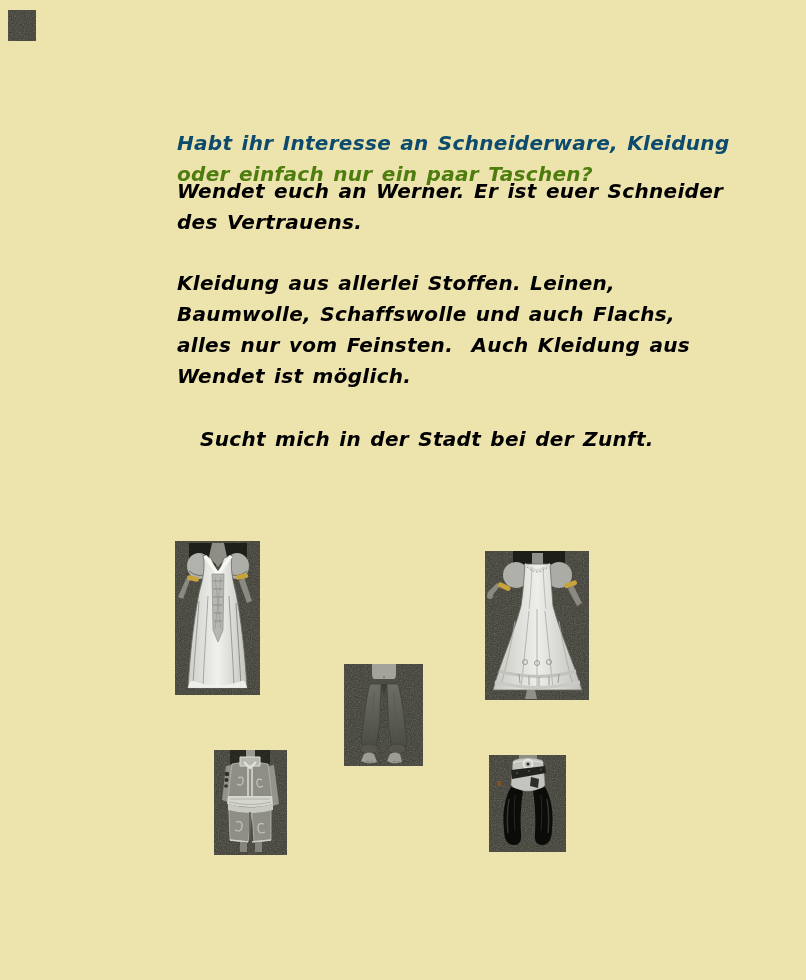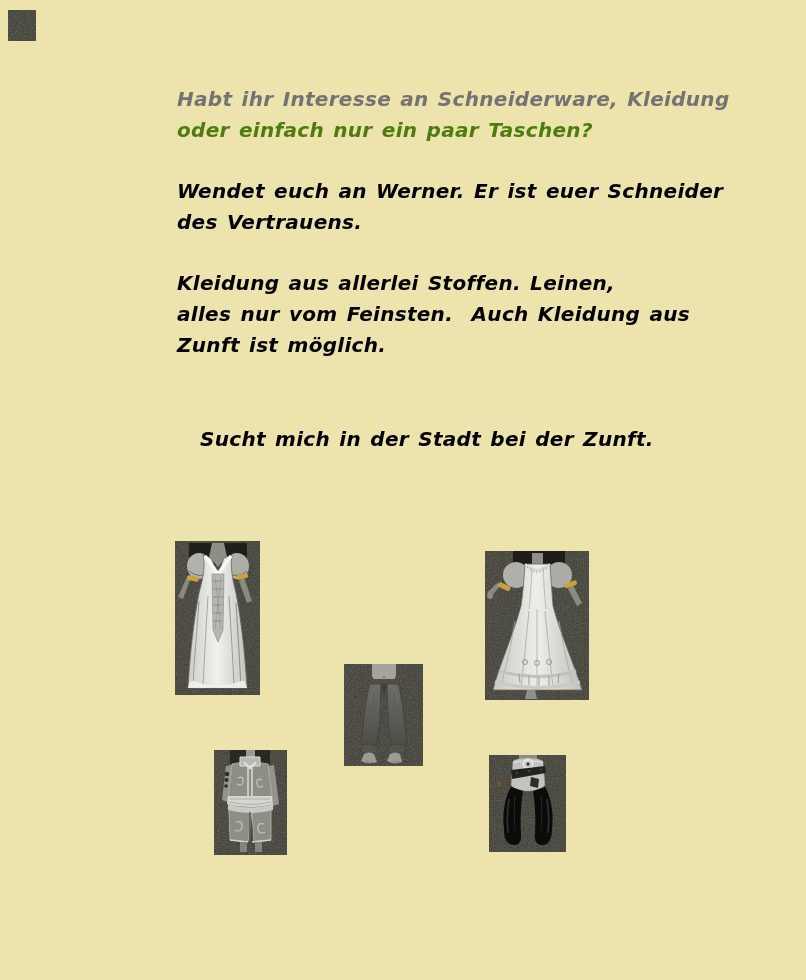--- a/index.html
+++ b/index.html
@@ -34,33 +34,34 @@
             <feColorMatrix type="saturate" values="0.15"></feColorMatrix>
           </filter>
         </defs>
       <rect width="28" height="31" fill="#33332B"></rect>
       <rect width="28" height="31" filter="url(#nz0)" opacity="0.45"></rect>
       <rect width="28" height="31" fill="#3C3F2C" opacity="0.18"></rect>
     </svg>
   </div>
 
   <div class="para" style="top:84px">
-    <div class="script-line" style="color: #737373;">Habt ihr Interesse an Schneiderware, Kleidung</div>
+    <div class="script-line" style="color: #0c4a6e; margin-top: 44px;">Habt ihr Interesse an Schneiderware, Kleidung</div>
     <div class="script-line" style="color: #4d7c0f;">oder einfach nur ein paar Taschen?</div>
   </div>
 
   <div class="para" style="top:176px">
     <div class="script-line" style="color: rgb(0, 0, 0);">Wendet euch an Werner. Er ist euer Schneider</div>
     <div class="script-line" style="color: rgb(0, 0, 0);">des Vertrauens.</div>
   </div>
 
   <div class="para" style="top:268px">
     <div class="script-line" style="color: #000000;">Kleidung aus allerlei Stoffen. Leinen,</div>
+    <div class="script-line" style="color: rgb(0, 0, 0);">Baumwolle, Schaffswolle und auch Flachs,</div>
     <div class="script-line" style="color: rgb(0, 0, 0);">alles nur vom Feinsten.  Auch Kleidung aus</div>
-    <div class="script-line" style="color: rgb(0, 0, 0);">Zunft ist möglich.</div>
+    <div class="script-line" style="color: rgb(0, 0, 0);">Wendet ist möglich.</div>
   </div>
 
   <div class="para" style="top:424px">
     <div class="script-line" style="color: rgb(0, 0, 0); margin-left: 23px;">Sucht mich in der Stadt bei der Zunft.</div>
   </div>
 
   <div class="imgbox" style="left:175px;top:541px;width:85px;height:154px">
     <svg width="85" height="154" viewBox="0 0 85 154">
       <defs>
         <filter id="nz1">

